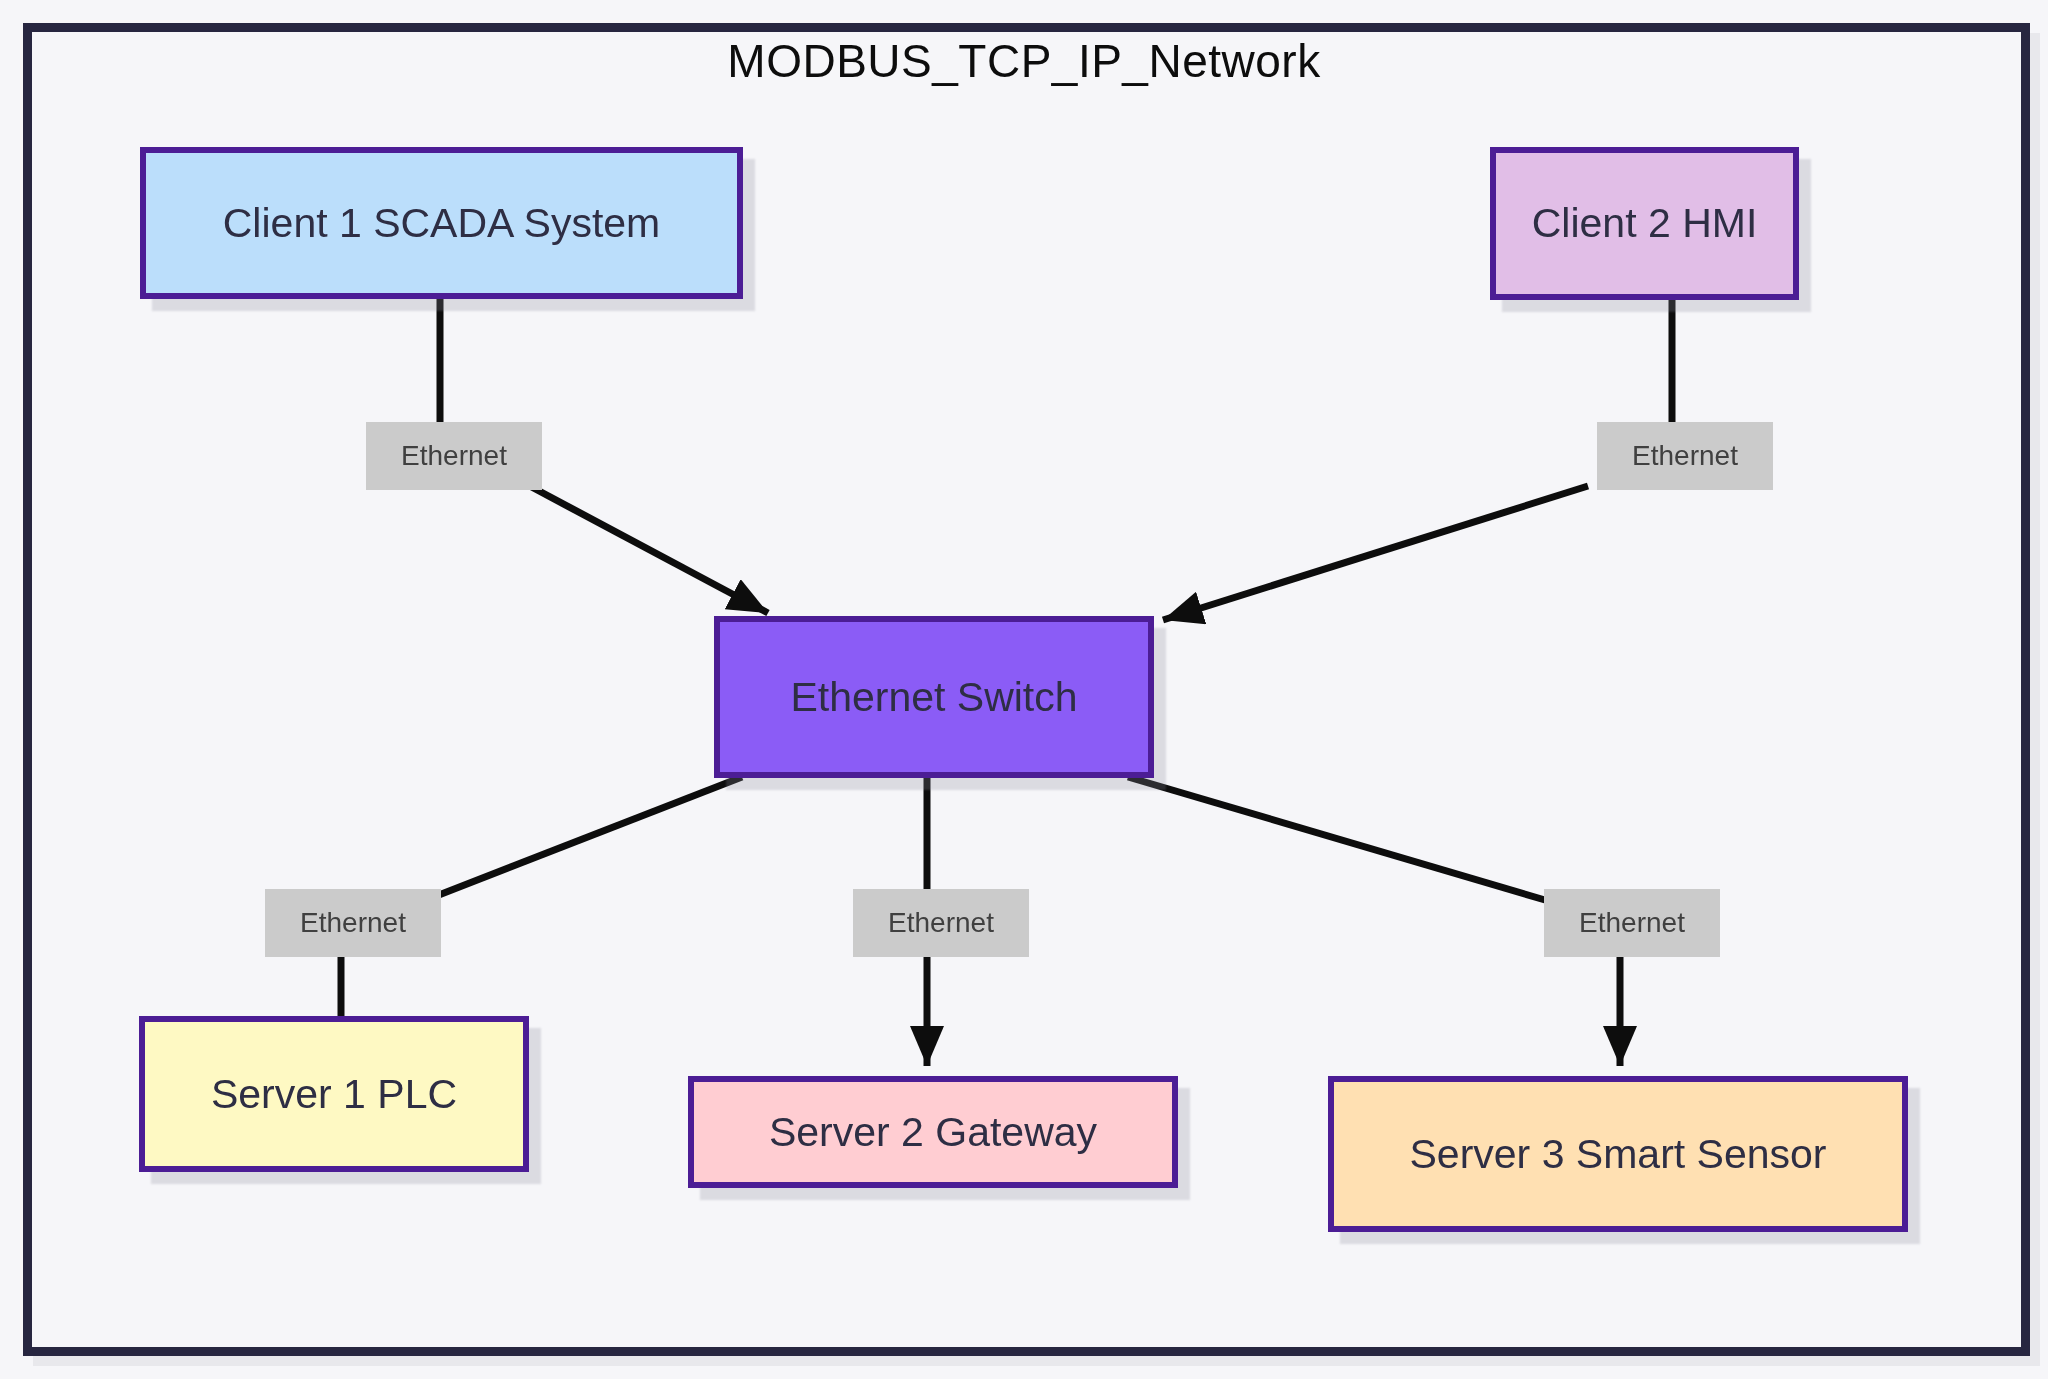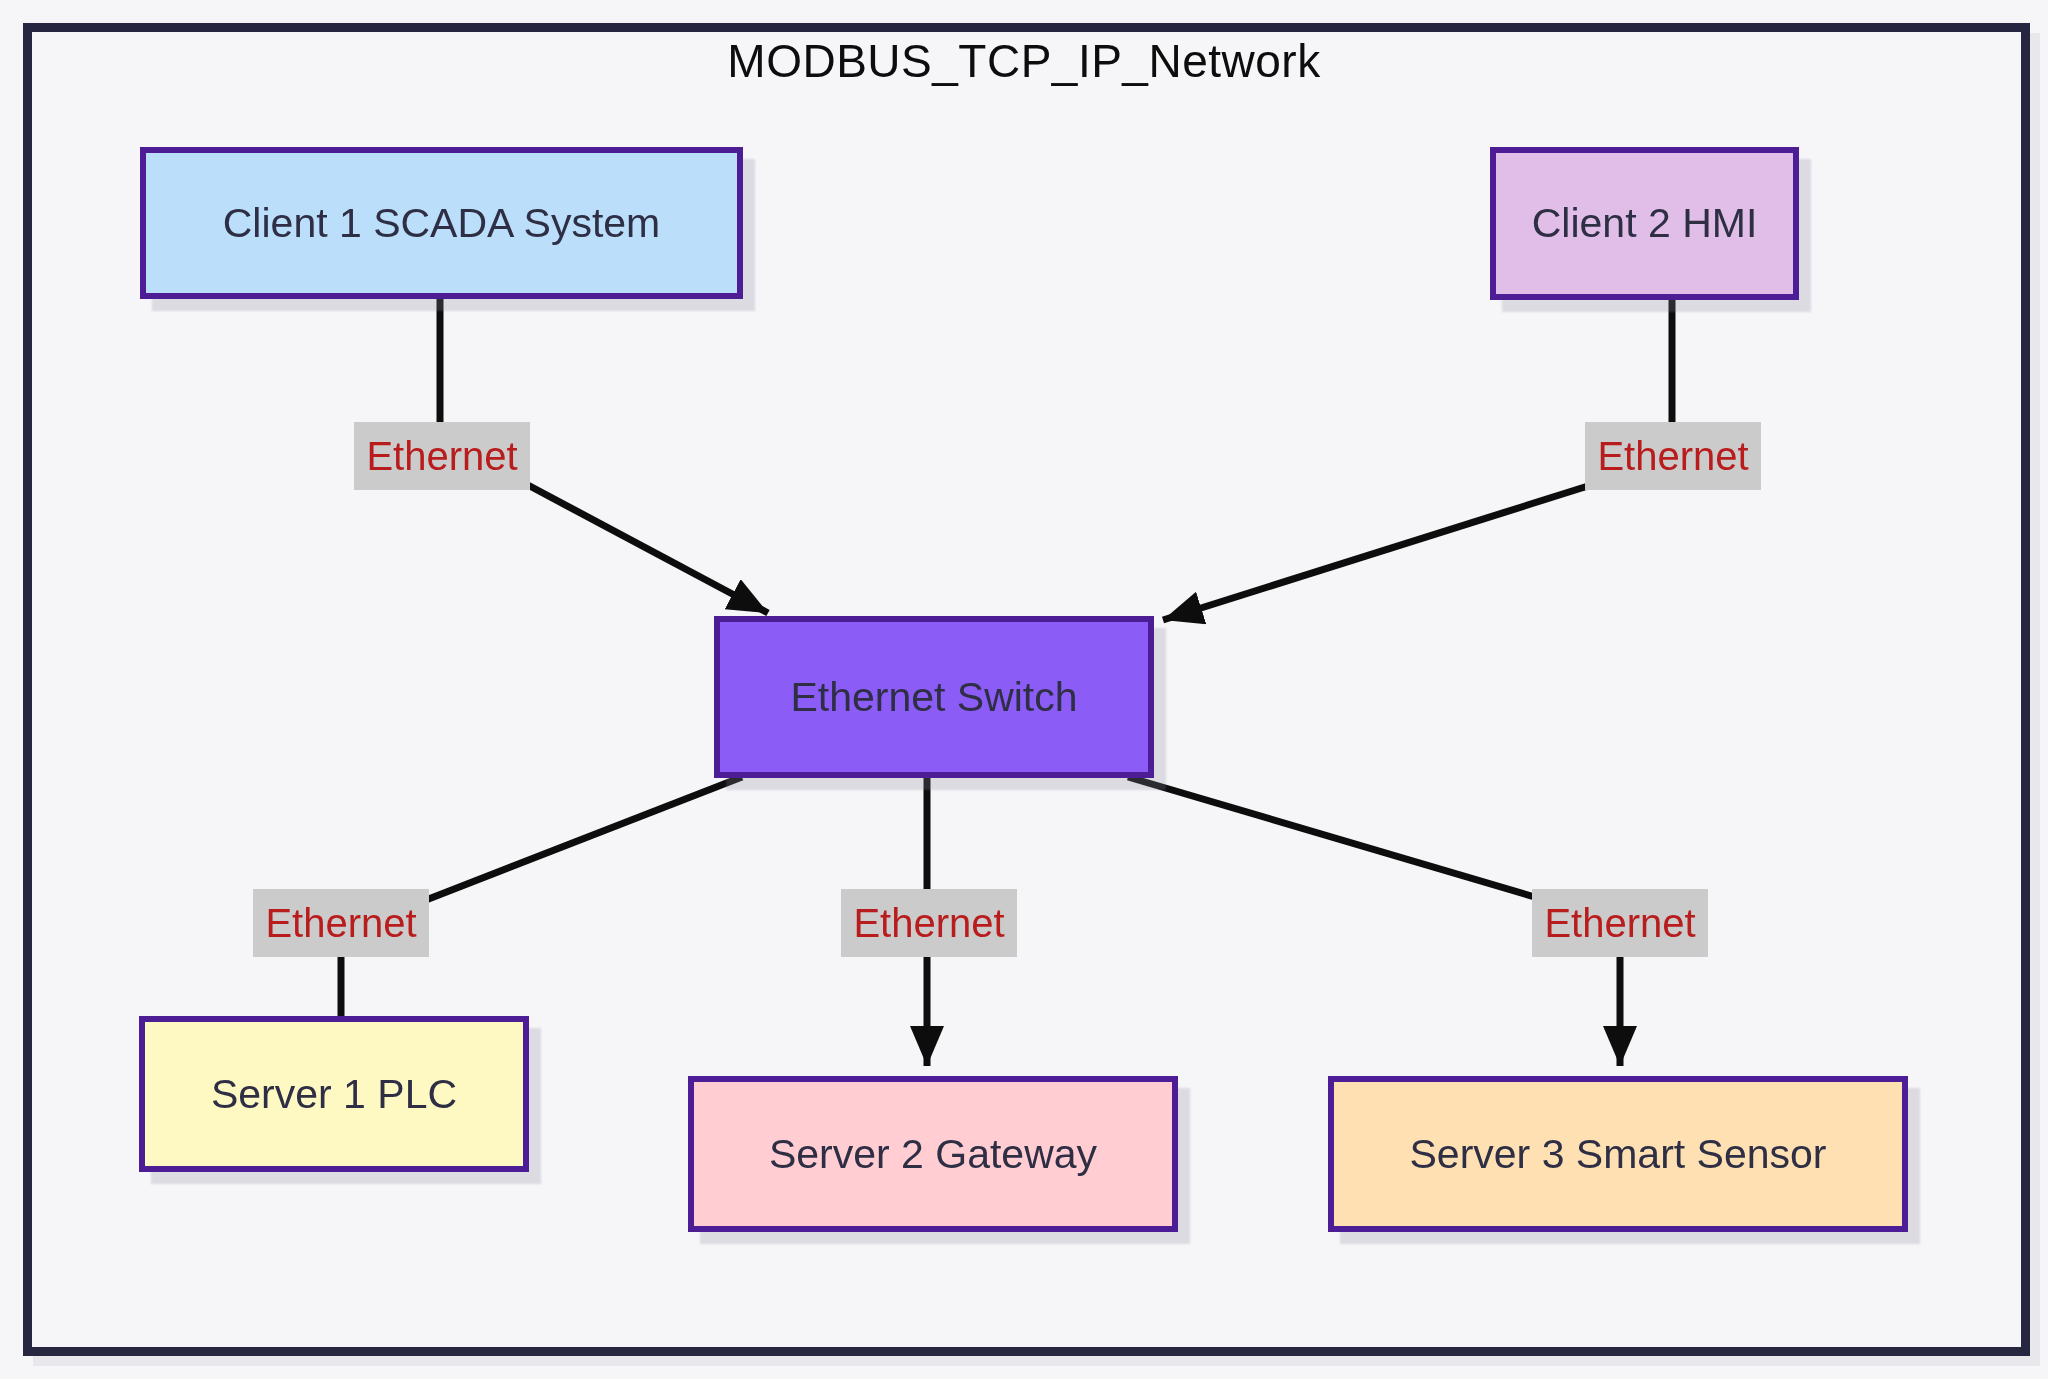--- a/index.html
+++ b/index.html
@@ -49,22 +49,23 @@
     color: #2E2E44;
     text-align: center;
   }
   .edge-label {
     position: absolute;
     width: 176px; height: 68px;
     display: flex;
     align-items: center;
     justify-content: center;
     background: #CBCBCB;
-    font-size: 40px;
-    color: #b91c1c;
+    font-size: 28px;
+    color: #404040;
+    margin-left: 12px;
   }
 </style>
 </head>
 <body>
 
 <div id="canvas">
 
   <div class="frame"></div>
 
   <div class="title">MODBUS_TCP_IP_Network</div>
@@ -107,21 +108,21 @@
   </div>
 
   <div class="node" style="left: 714px; top: 616px; width: 440px; height: 162px; background-color: #8b5cf6;">
     <span>Ethernet Switch</span>
   </div>
 
   <div class="node" style="left: 139px; top: 1016px; width: 390px; height: 156px; background-color: #fef9c3;">
     <span>Server 1 PLC</span>
   </div>
 
-  <div class="node" style="left: 688px; top: 1076px; width: 490px; height: 156px; background-color: rgb(255, 205, 210);">
+  <div class="node" style="left: 688px; top: 1076px; width: 490px; height: 112px; background-color: rgb(255, 205, 210);">
     <span>Server 2 Gateway</span>
   </div>
 
   <div class="node" style="left: 1328px; top: 1076px; width: 580px; height: 156px; background-color: rgb(255, 224, 178);">
     <span>Server 3 Smart Sensor</span>
   </div>
 
 </div>
 
 </body></html>

